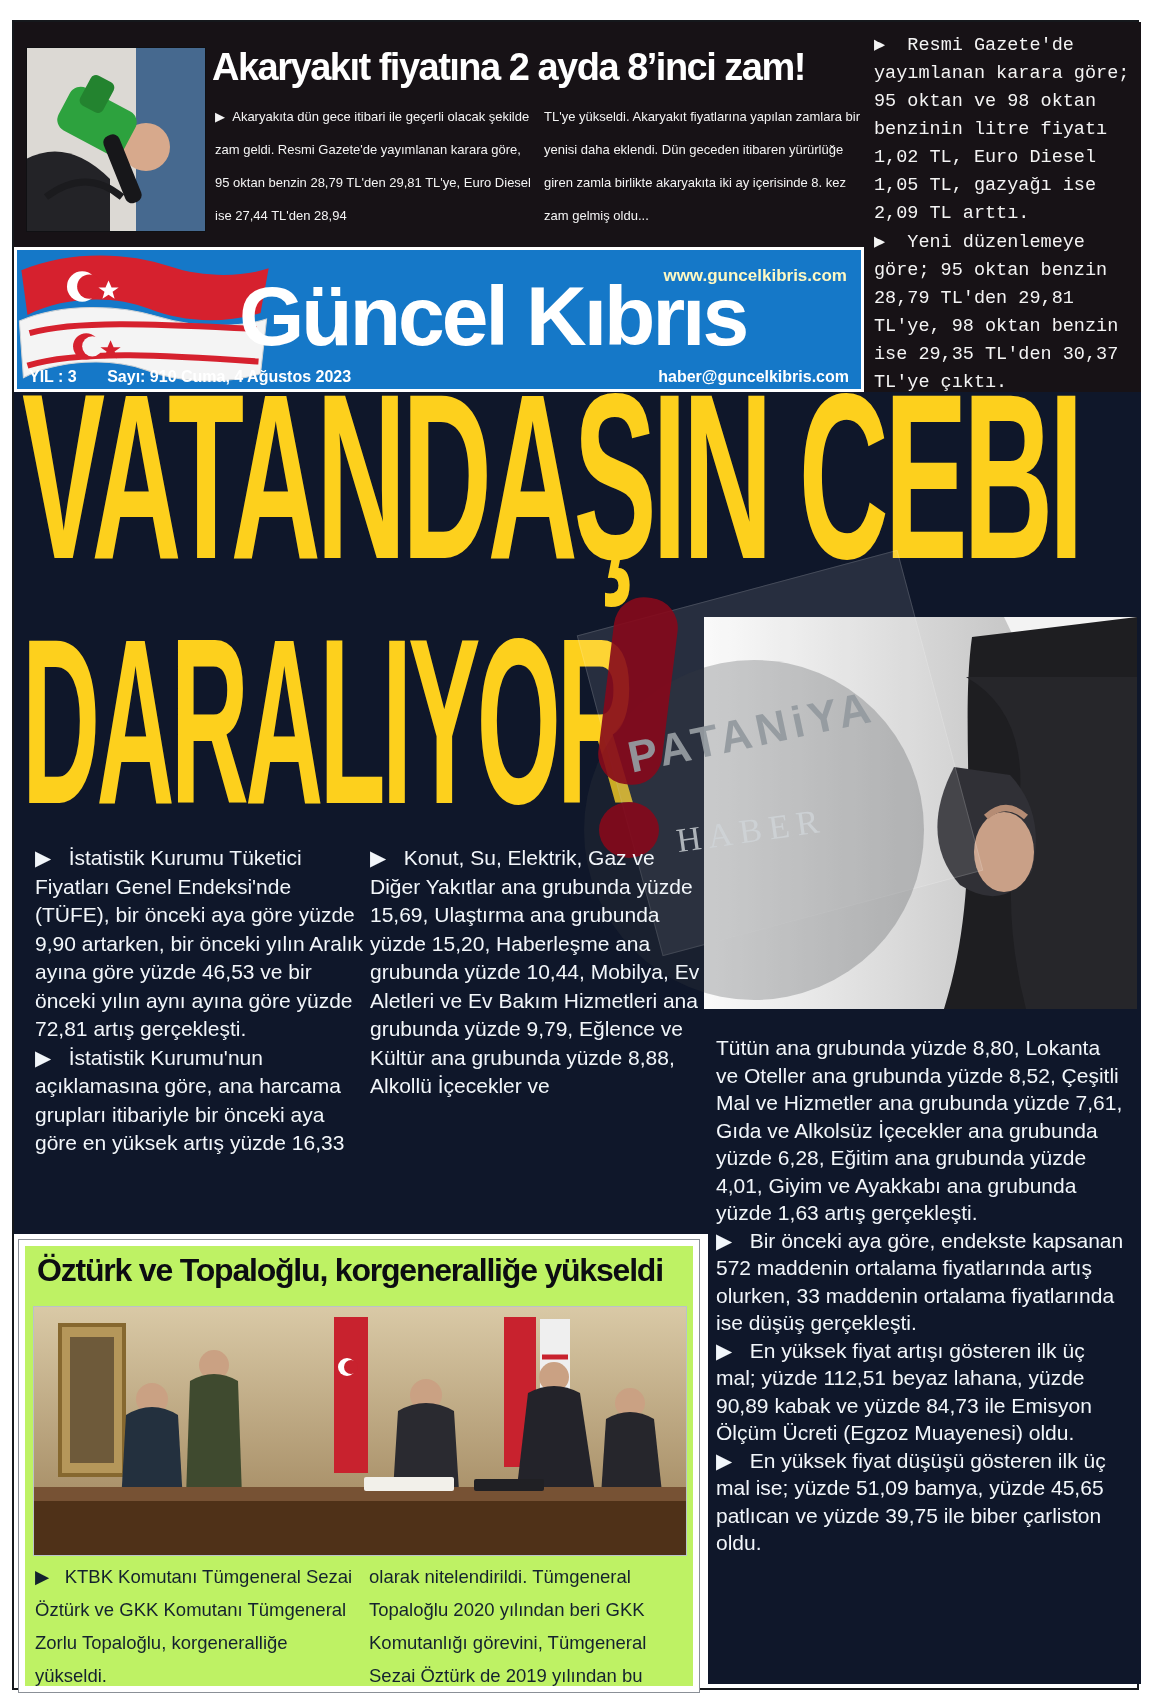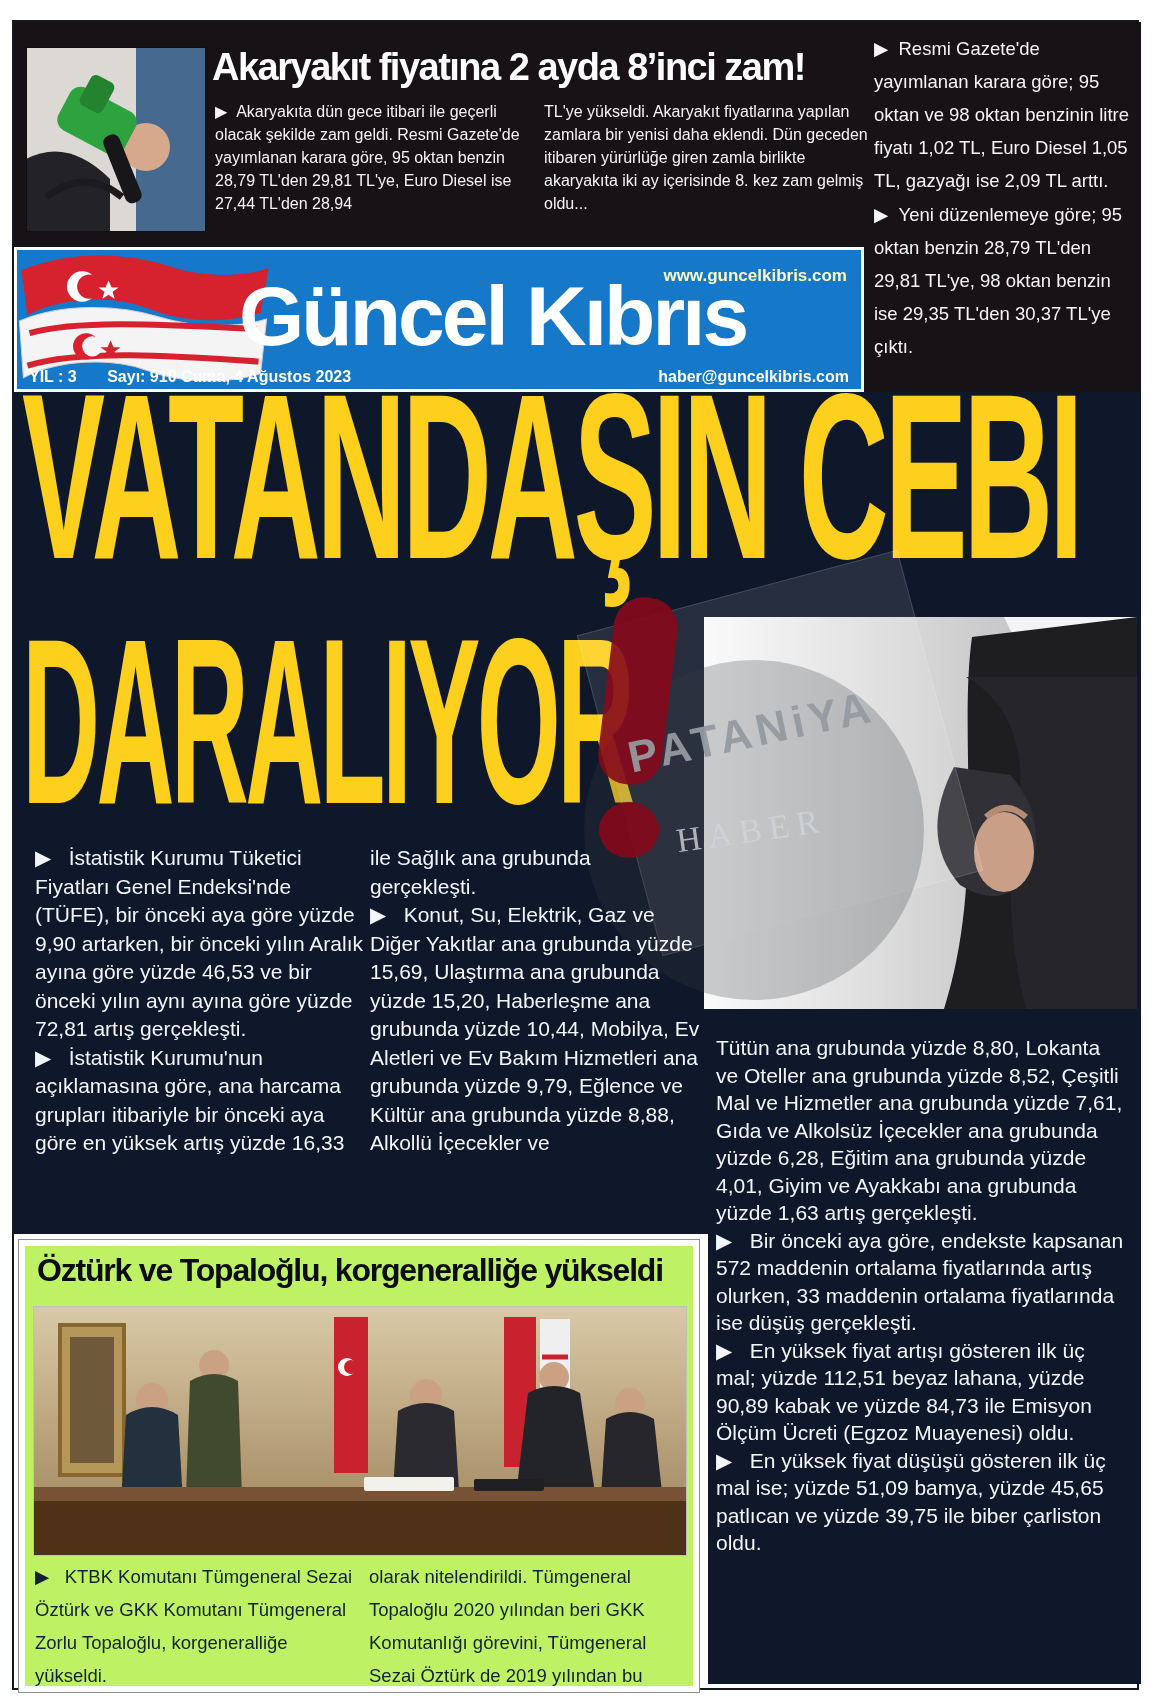--- a/index.html
+++ b/index.html
@@ -6,26 +6,26 @@
   body{width:1167px;height:1700px;background:#ffffff;position:relative;
        font-family:"Liberation Sans", sans-serif; overflow:hidden;}
   .page{position:absolute;left:12px;top:20px;width:1127px;height:1670px;
         border:2px solid #15181c;box-sizing:border-box;background:#fff;}
 
   
   .strip{position:absolute;left:0;top:0;width:1127px;height:370px;background:#171216;}
   .fuel-photo{position:absolute;left:12px;top:25px;width:180px;height:185px;overflow:hidden;}
   .fuel-headline{position:absolute;left:198px;top:24px;color:#fff;font-weight:bold;
         font-size:38px;letter-spacing:-1.5px;white-space:nowrap;}
-  .strip p{margin:0;color:#f4f4f4;font-size:16px;line-height:23px;}
+  .strip p{margin:0;color:#f4f4f4;font-size:13px;line-height:33px;}
   .fuel-col{position:absolute;top:78px;width:322px;}
   .fuel-col1{left:201px;}
   .fuel-col2{left:530px;width:330px;}
   .fuel-col3{position:absolute;left:860px;top:10px;width:258px;}
-  .fuel-col3 p{font-size:18.5px;line-height:33px;margin-bottom:1px;}
+  .fuel-col3 p{font-size:18.5px;line-height:28px;margin-bottom:1px;font-family:Liberation Mono, monospace;}
 
   
   .masthead{position:absolute;left:0;top:225px;width:850px;height:145px;background:#1578c8;
         border:3px solid #ffffff;box-sizing:border-box;}
   .flags{position:absolute;left:-4px;top:-6px;width:262px;height:152px;}
   .sitelink{position:absolute;right:14px;top:16px;color:#fef9c3;font-weight:bold;font-size:17px;}
   .wordmark{position:absolute;left:222px;top:18px;color:#ffffff;font-weight:bold;
         font-size:84px;letter-spacing:-3px;white-space:nowrap;}
   .mast-bottom{position:absolute;left:12px;right:12px;bottom:3px;display:flex;
         justify-content:space-between;color:#ffffff;font-weight:bold;font-size:16px;align-items:center;}
@@ -147,21 +147,20 @@
     <div class="bang-bar"></div>
     <div class="bang-dot"></div>
     <div class="wm-word1">PATANiYA</div>
     <div class="wm-word2">HABER</div>
 
     <div class="ncol ncol1">
       <p>▶&nbsp;&nbsp;&nbsp;İstatistik Kurumu Tüketici Fiyatları Genel Endeksi'nde (TÜFE), bir önceki aya göre yüzde 9,90 artarken, bir önceki yılın Aralık ayına göre yüzde 46,53 ve bir önceki yılın aynı ayına göre yüzde 72,81 artış gerçekleşti.</p>
       <p>▶&nbsp;&nbsp;&nbsp;İstatistik Kurumu'nun açıklamasına göre, ana harcama grupları itibariyle bir önceki aya göre en yüksek artış yüzde 16,33</p>
     </div>
     <div class="ncol ncol2">
-      <p>ile Sağlık ana grubunda gerçekleşti.</p>
       <p>▶&nbsp;&nbsp;&nbsp;Konut, Su, Elektrik, Gaz ve Diğer Yakıtlar ana grubunda yüzde 15,69, Ulaştırma ana grubunda yüzde 15,20, Haberleşme ana grubunda yüzde 10,44, Mobilya, Ev Aletleri ve Ev Bakım Hizmetleri ana grubunda yüzde 9,79, Eğlence ve Kültür ana grubunda yüzde 8,88, Alkollü İçecekler ve</p>
     </div>
     <div class="ncol3">
       <p>Tütün ana grubunda yüzde 8,80, Lokanta ve Oteller ana grubunda yüzde 8,52, Çeşitli Mal ve Hizmetler ana grubunda yüzde 7,61, Gıda ve Alkolsüz İçecekler ana grubunda yüzde 6,28, Eğitim ana grubunda yüzde 4,01, Giyim ve Ayakkabı ana grubunda yüzde 1,63 artış gerçekleşti.</p>
       <p>▶&nbsp;&nbsp;&nbsp;Bir önceki aya göre, endekste kapsanan 572 maddenin ortalama fiyatlarında artış olurken, 33 maddenin ortalama fiyatlarında ise düşüş gerçekleşti.</p>
       <p>▶&nbsp;&nbsp;&nbsp;En yüksek fiyat artışı gösteren ilk üç mal; yüzde 112,51 beyaz lahana, yüzde 90,89 kabak ve yüzde 84,73 ile Emisyon Ölçüm Ücreti (Egzoz Muayenesi) oldu.</p>
       <p>▶&nbsp;&nbsp;&nbsp;En yüksek fiyat düşüşü gösteren ilk üç mal ise; yüzde 51,09 bamya, yüzde 45,65 patlıcan ve yüzde 39,75 ile biber çarliston oldu.</p>
     </div>
 
     <div class="white-patch"></div>

